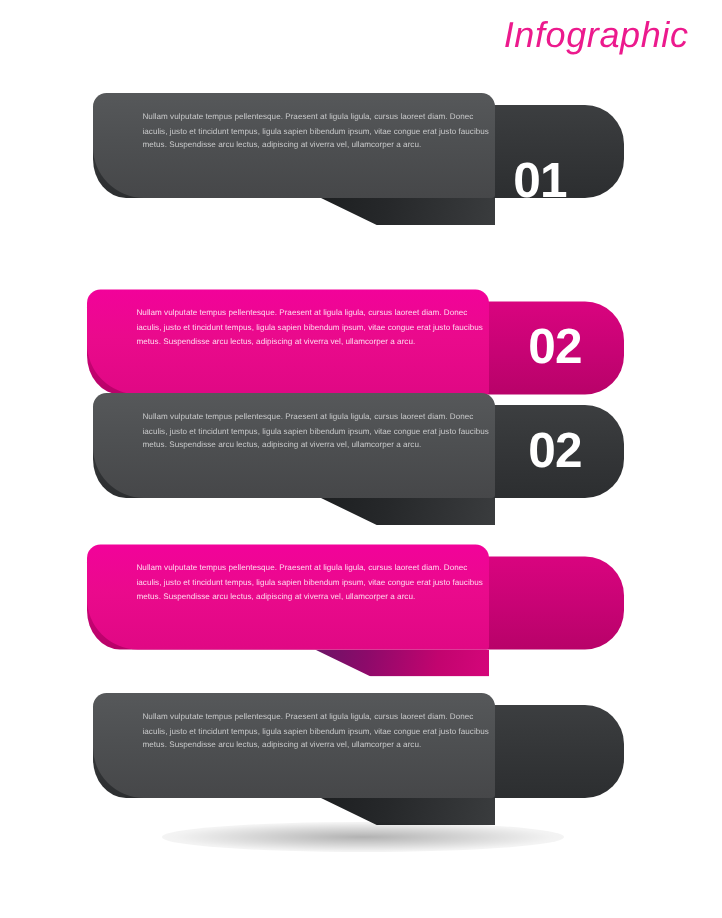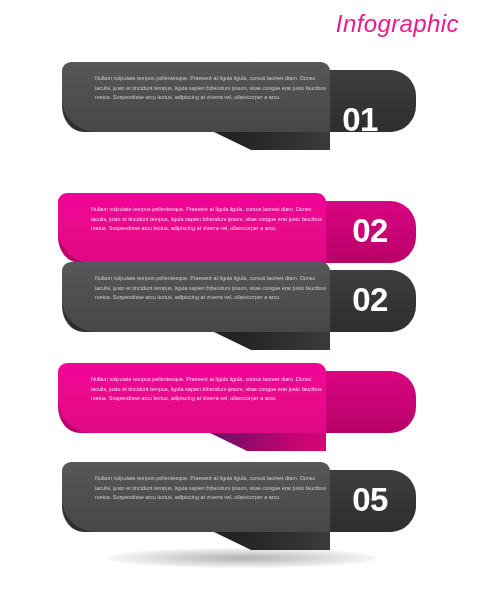--- a/index.html
+++ b/index.html
@@ -171,19 +171,18 @@
         <div class="back-slab" style="left: 58px; width: 358px;"></div>
         <div class="fold" style="left: 210px; width: 116px;"></div>
         <div class="front-panel" style="left: 58px; width: 268px;"></div>
         <div class="body-text" style="left: 91px;">Nullam vulputate tempus pellentesque. Praesent at ligula ligula, cursus laoreet diam. Donec iaculis, justo et tincidunt tempus, ligula sapien bibendum ipsum, vitae congue erat justo faucibus metus. Suspendisse arcu lectus, adipiscing at viverra vel, ullamcorper a arcu.</div>
       </div>
       <div class="banner dark" style="top: 462px;">
         <div class="back-slab" style="left: 62px; width: 354px;"></div>
         <div class="fold" style="left: 214px; width: 116px;"></div>
         <div class="front-panel" style="left: 62px; width: 268px;"></div>
         <div class="body-text" style="left: 95px;">Nullam vulputate tempus pellentesque. Praesent at ligula ligula, cursus laoreet diam. Donec iaculis, justo et tincidunt tempus, ligula sapien bibendum ipsum, vitae congue erat justo faucibus metus. Suspendisse arcu lectus, adipiscing at viverra vel, ullamcorper a arcu.</div>
-        <div class="number" style="left: 334px; width: 72px;">05</div>
       </div>
     </div>
 
   <div class="bottom-shadow"></div>
 
 </div>
 
 </body></html>

